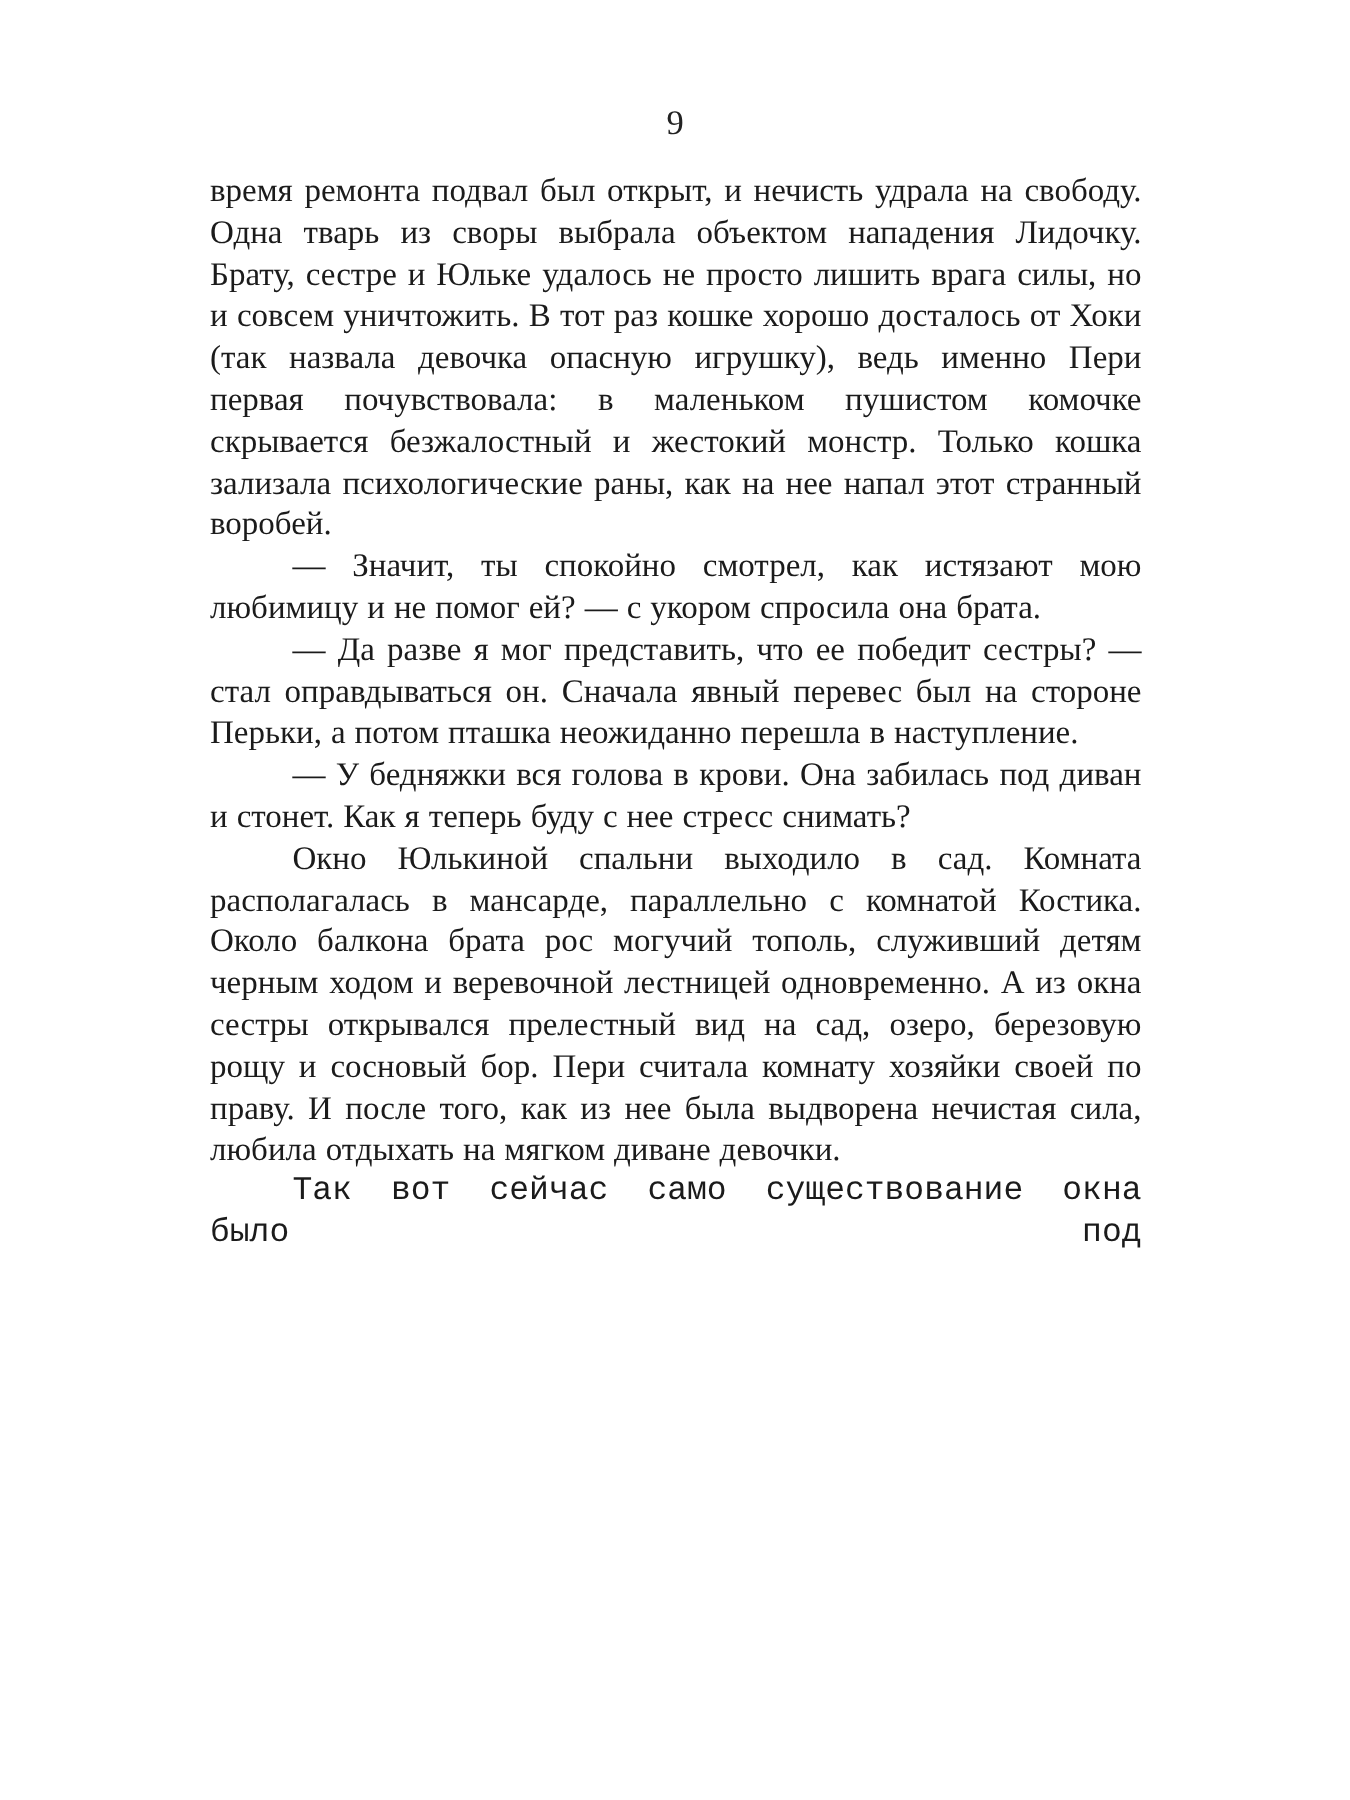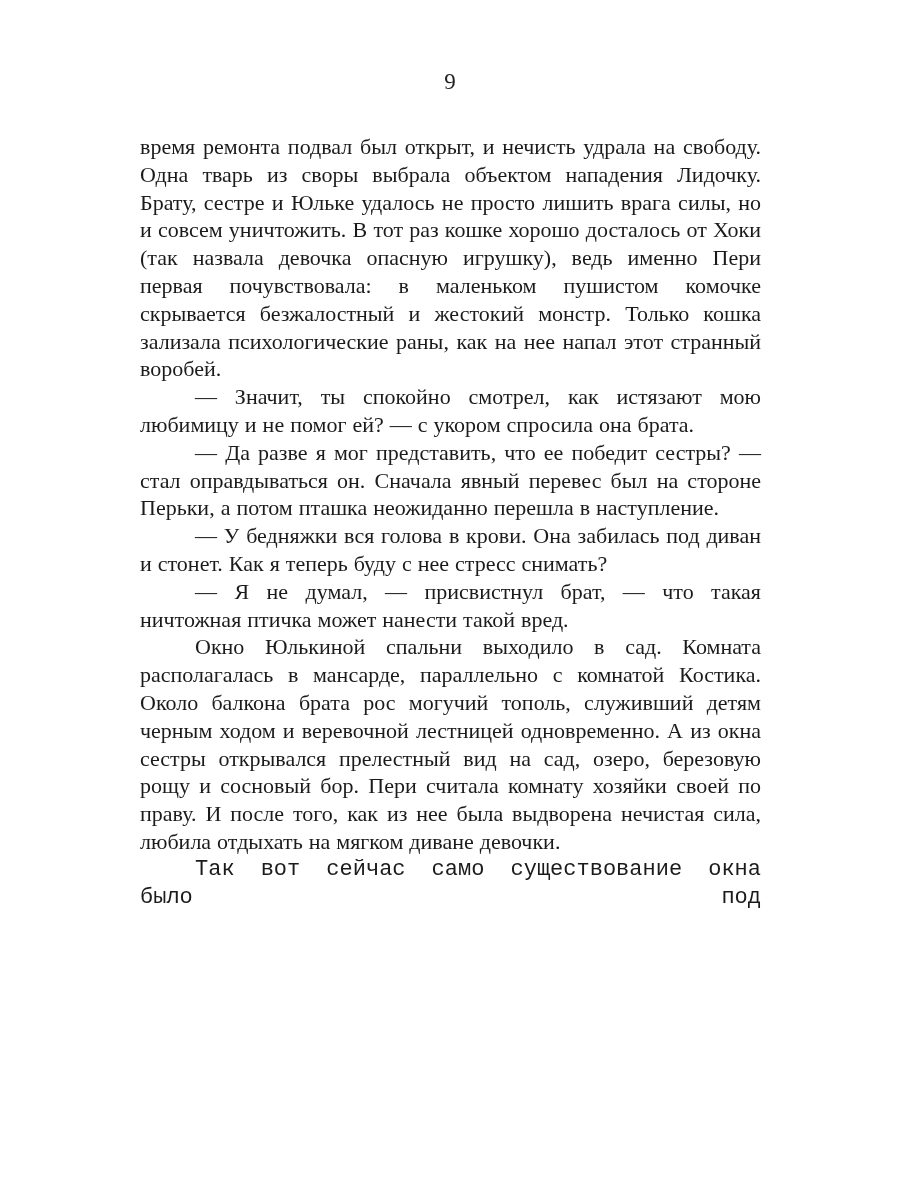--- a/index.html
+++ b/index.html
@@ -30,21 +30,20 @@
     line-height: 28px;
     color: #222222;
   }
   .text-block {
     position: absolute;
     top: 113px;
     left: 140px;
     width: 621px;
     font-size: 22px;
     line-height: 27.8px;
-    margin-top: 20px;
   }
   .para {
     margin: 0;
     padding: 0;
     text-align: justify;
     text-indent: 55px;
     word-spacing: 0.5px;
   }
   .para.no-indent {
     text-indent: 0;
@@ -57,17 +56,16 @@
 </head>
 <body>
 
 <div class="book-page">
   <div class="page-number">9</div>
   <div class="text-block">
       <p class="para no-indent">время ремонта подвал был открыт, и нечисть удрала на свободу. Одна тварь из своры выбрала объектом нападения Лидочку. Брату, сестре и Юльке удалось не просто лишить врага силы, но и совсем уничтожить. В тот раз кошке хорошо досталось от Хоки (так назвала девочка опасную игрушку), ведь именно Пери первая почувствовала: в маленьком пушистом комочке скрывается безжалостный и жестокий монстр. Только кошка зализала психологические раны, как на нее напал этот странный воробей.</p>
       <p class="para normal">— Значит, ты спокойно смотрел, как истязают мою любимицу и не помог ей? — с укором спросила она брата.</p>
       <p class="para normal">— Да разве я мог представить, что ее победит сестры? — стал оправдываться он. Сначала явный перевес был на стороне Перьки, а потом пташка неожиданно перешла в наступление.</p>
       <p class="para normal">— У бедняжки вся голова в крови. Она забилась под диван и стонет. Как я теперь буду с нее стресс снимать?</p>
-      <p class="para normal">— Я не думал, — присвистнул брат, — что такая ничтожная птичка может нанести такой вред.</p>
       <p class="para normal">Окно Юлькиной спальни выходило в сад. Комната располагалась в мансарде, параллельно с комнатой Костика. Около балкона брата рос могучий тополь, служивший детям черным ходом и веревочной лестницей одновременно. А из окна сестры открывался прелестный вид на сад, озеро, березовую рощу и сосновый бор. Пери считала комнату хозяйки своей по праву. И после того, как из нее была выдворена нечистая сила, любила отдыхать на мягком диване девочки.</p>
       <p class="para force-justify">Так вот сейчас само существование окна было под</p>
     </div>
 </div>
 
 </body></html>

